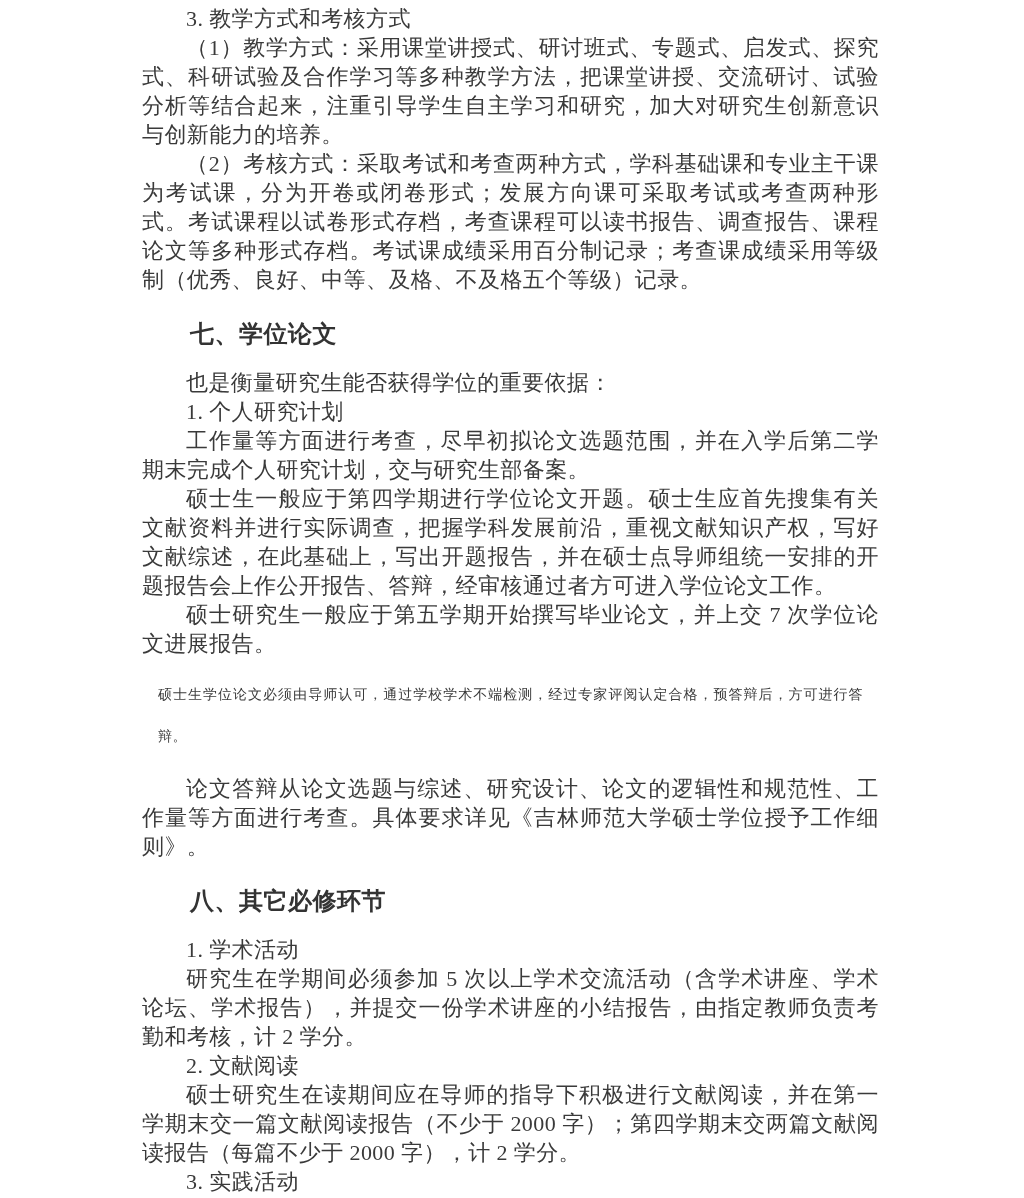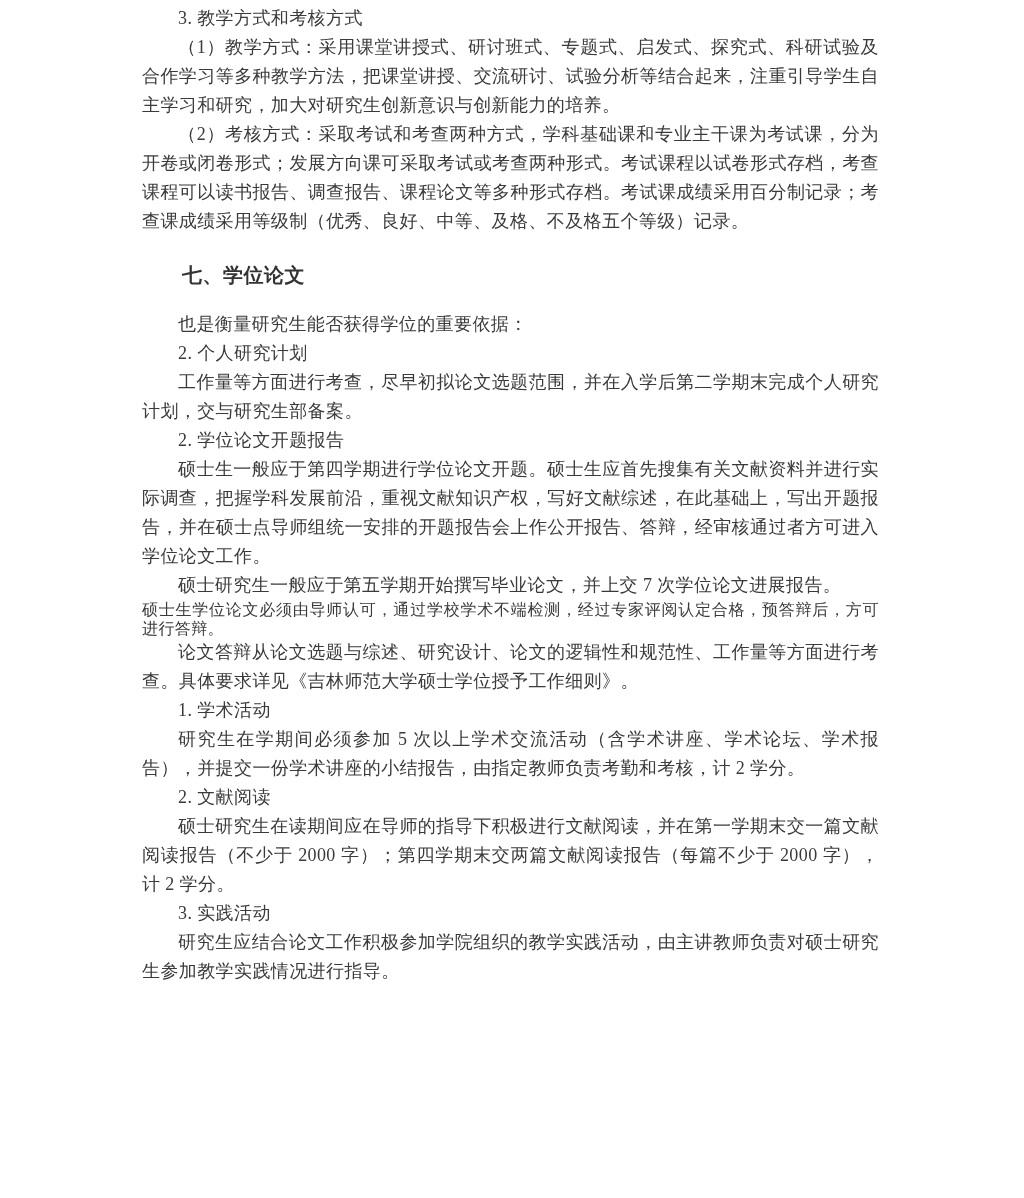--- a/index.html
+++ b/index.html
@@ -18,67 +18,67 @@
     box-sizing: border-box;
     background: var(--page-bg, #ffffff);
     padding: 4px 145px 18px 142px;
     color: var(--text-color, #3a3a3a);
   }
   .doc-body {
     width: 737px;
   }
   .para {
     margin: 0;
-    font-size: 18px;
+    font-size: 22px;
     line-height: 29px;
     text-align: justify;
     text-align-last: left;
     text-justify: inter-character;
     text-indent: 2em;
     letter-spacing: 0.4px;
   }
   .para-flush {
-    margin: 0;
-    font-size: 16px;
-    line-height: 19px;
+    margin: 16px;
+    font-size: 14px;
+    line-height: 42px;
     text-align: justify;
     text-align-last: left;
     text-justify: inter-character;
     text-indent: 0;
     letter-spacing: 0.4px;
   }
   .heading {
     margin: 25px 0 20px 0;
     font-family: "Liberation Sans", "DejaVu Sans", sans-serif;
     font-weight: bold;
-    font-size: 20px;
+    font-size: 24px;
     line-height: 29px;
     text-indent: 2em;
     color: var(--heading-color, #333333);
     letter-spacing: 0.5px;
   }
 </style>
 </head>
 <body>
 
 <div class="page">
   <div class="doc-body">
 
   <div class="para">3. 教学方式和考核方式</div>
       <div class="para">（1）教学方式：采用课堂讲授式、研讨班式、专题式、启发式、探究式、科研试验及合作学习等多种教学方法，把课堂讲授、交流研讨、试验分析等结合起来，注重引导学生自主学习和研究，加大对研究生创新意识与创新能力的培养。</div>
       <div class="para">（2）考核方式：采取考试和考查两种方式，学科基础课和专业主干课为考试课，分为开卷或闭卷形式；发展方向课可采取考试或考查两种形式。考试课程以试卷形式存档，考查课程可以读书报告、调查报告、课程论文等多种形式存档。考试课成绩采用百分制记录；考查课成绩采用等级制（优秀、良好、中等、及格、不及格五个等级）记录。</div>
       <div class="heading">七、学位论文</div>
       <div class="para">也是衡量研究生能否获得学位的重要依据：</div>
-      <div class="para">2. 个人研究计划</div>
+      <div class="para">1. 个人研究计划</div>
       <div class="para">工作量等方面进行考查，尽早初拟论文选题范围，并在入学后第二学期末完成个人研究计划，交与研究生部备案。</div>
-      <div class="para">2. 学位论文开题报告</div>
       <div class="para">硕士生一般应于第四学期进行学位论文开题。硕士生应首先搜集有关文献资料并进行实际调查，把握学科发展前沿，重视文献知识产权，写好文献综述，在此基础上，写出开题报告，并在硕士点导师组统一安排的开题报告会上作公开报告、答辩，经审核通过者方可进入学位论文工作。</div>
       <div class="para">硕士研究生一般应于第五学期开始撰写毕业论文，并上交 7 次学位论文进展报告。</div>
       <div class="para-flush">硕士生学位论文必须由导师认可，通过学校学术不端检测，经过专家评阅认定合格，预答辩后，方可进行答辩。</div>
       <div class="para">论文答辩从论文选题与综述、研究设计、论文的逻辑性和规范性、工作量等方面进行考查。具体要求详见《吉林师范大学硕士学位授予工作细则》。</div>
+      <div class="heading">八、其它必修环节</div>
       <div class="para">1. 学术活动</div>
       <div class="para">研究生在学期间必须参加 5 次以上学术交流活动（含学术讲座、学术论坛、学术报告），并提交一份学术讲座的小结报告，由指定教师负责考勤和考核，计 2 学分。</div>
       <div class="para">2. 文献阅读</div>
       <div class="para">硕士研究生在读期间应在导师的指导下积极进行文献阅读，并在第一学期末交一篇文献阅读报告（不少于 2000 字）；第四学期末交两篇文献阅读报告（每篇不少于 2000 字），计 2 学分。</div>
       <div class="para">3. 实践活动</div>
       <div class="para">研究生应结合论文工作积极参加学院组织的教学实践活动，由主讲教师负责对硕士研究生参加教学实践情况进行指导。</div>
     </div>
 </div>
 
 </body></html>

